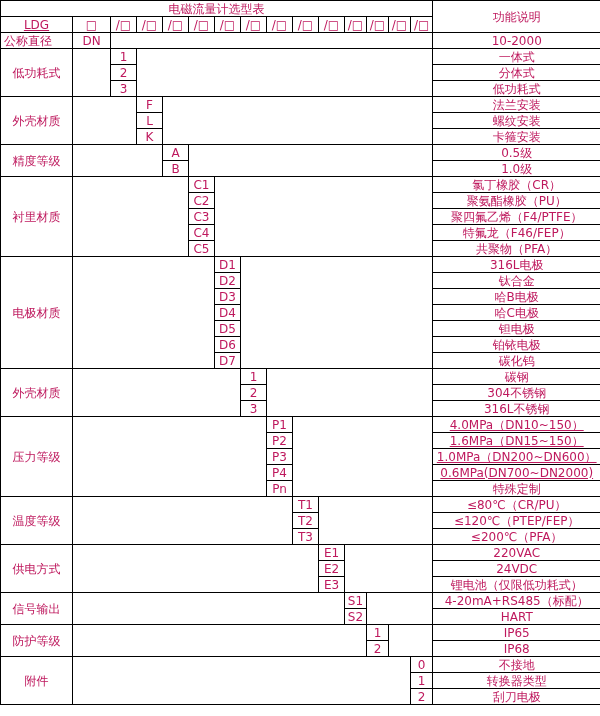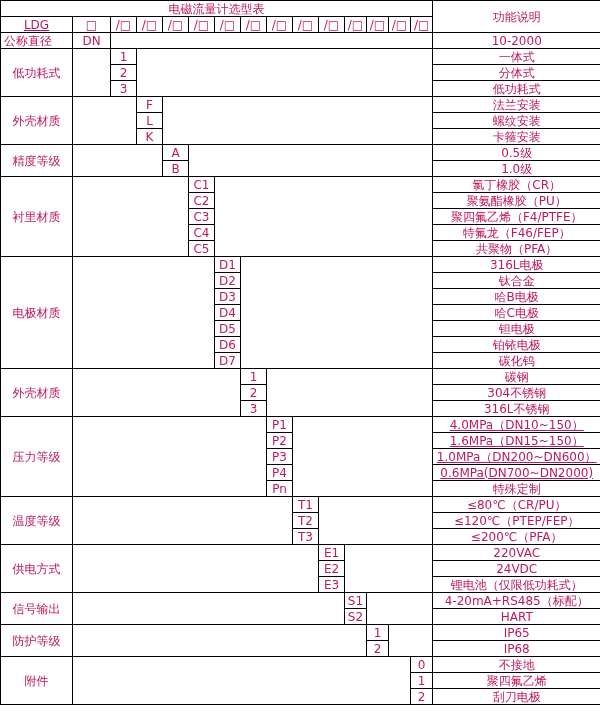--- a/index.html
+++ b/index.html
@@ -283,21 +283,21 @@
   </tr>
 
   <tr>
     <td class="lbl" rowspan="3">附件</td>
     <td rowspan="3" colspan="13"></td>
     <td>0</td>
     <td>不接地</td>
   </tr>
   <tr>
     <td>1</td>
-    <td>聚四氟乙烯</td>
+    <td>转换器类型</td>
   </tr>
   <tr>
     <td>2</td>
     <td>刮刀电极</td>
   </tr>
 
 </tbody>
     </table>
 </div>
 

